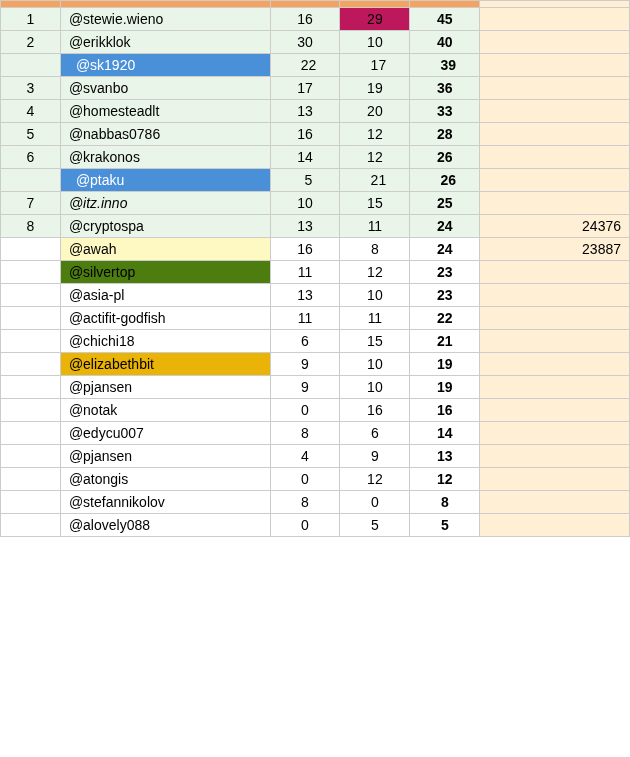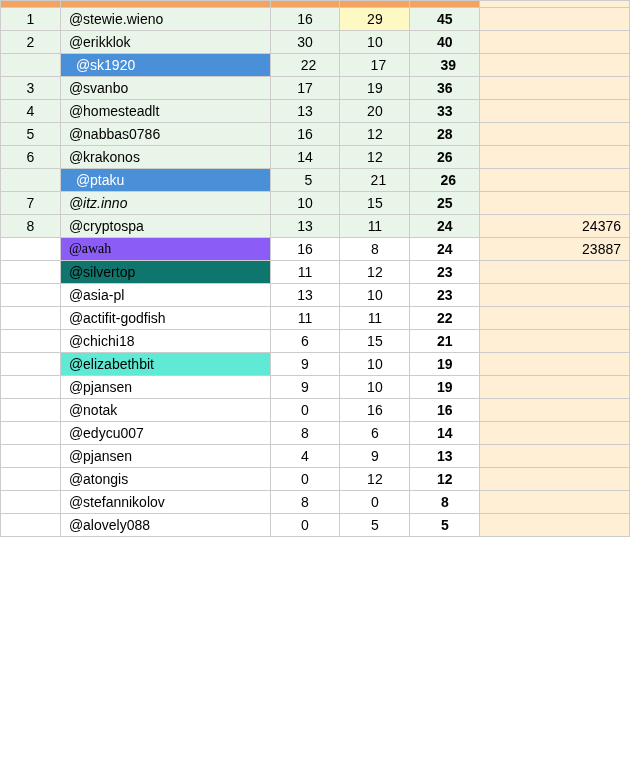--- a/index.html
+++ b/index.html
@@ -67,21 +67,21 @@
       <th style="width:70px; text-align:center;"></th>
       <th style="width:70px; text-align:center;"></th>
       <th style="width:150px; background-color:#ffefd5; border:1px solid #ccc;"></th>
     </tr>
   </thead>
   <tbody id="table-body">
   <tr class="ranked">
         <td class="pos-col" style="background-color: rgb(232, 245, 232);">1</td>
         <td class="player-col" style="background-color: rgb(232, 245, 232);">@stewie.wieno</td>
         <td class="num-col" style="background-color: rgb(232, 245, 232);">16</td>
-        <td class="num-col" style="background-color: #fef9c3;">29</td>
+        <td class="num-col" style="background-color: #be185d;">29</td>
         <td class="sum-col" style="background-color: rgb(232, 245, 232);">45</td>
         <td style="background-color: rgb(255, 239, 213); text-align: right; border: 1px solid rgb(204, 204, 204); padding: 3px 8px;"></td>
       </tr>
       <tr class="ranked">
         <td class="pos-col" style="background-color: rgb(232, 245, 232);">2</td>
         <td class="player-col" style="background-color: rgb(232, 245, 232);">@erikklok</td>
         <td class="num-col" style="background-color: rgb(232, 245, 232);">30</td>
         <td class="num-col" style="background-color: rgb(232, 245, 232);">10</td>
         <td class="sum-col" style="background-color: rgb(232, 245, 232);">40</td>
         <td style="background-color: rgb(255, 239, 213); text-align: right; border: 1px solid rgb(204, 204, 204); padding: 3px 8px;"></td>
@@ -145,29 +145,29 @@
       <tr class="ranked">
         <td class="pos-col" style="background-color: rgb(232, 245, 232);">8</td>
         <td class="player-col" style="background-color: rgb(232, 245, 232);">@cryptospa</td>
         <td class="num-col" style="background-color: rgb(232, 245, 232);">13</td>
         <td class="num-col" style="background-color: rgb(232, 245, 232);">11</td>
         <td class="sum-col" style="background-color: rgb(232, 245, 232);">24</td>
         <td style="background-color: rgb(255, 239, 213); text-align: right; border: 1px solid rgb(204, 204, 204); padding: 3px 8px;">24376</td>
       </tr>
       <tr class="unranked">
         <td class="pos-col" style="background-color: rgb(255, 255, 255);"></td>
-        <td class="player-col" style="background-color: #8b5cf6; font-family: Liberation Serif, serif;">@awah</td>
+        <td class="player-col" style="background-color: #fef9c3;">@awah</td>
         <td class="num-col" style="background-color: rgb(255, 255, 255);">16</td>
         <td class="num-col" style="background-color: rgb(255, 255, 255);">8</td>
         <td class="sum-col" style="background-color: rgb(255, 255, 255);">24</td>
         <td style="background-color: rgb(255, 239, 213); text-align: right; border: 1px solid rgb(204, 204, 204); padding: 3px 8px;">23887</td>
       </tr>
       <tr class="unranked">
         <td class="pos-col" style="background-color: rgb(255, 255, 255);"></td>
-        <td class="player-col" style="background-color: #0f766e;">@silvertop</td>
+        <td class="player-col" style="background-color: #4d7c0f;">@silvertop</td>
         <td class="num-col" style="background-color: rgb(255, 255, 255);">11</td>
         <td class="num-col" style="background-color: rgb(255, 255, 255);">12</td>
         <td class="sum-col" style="background-color: rgb(255, 255, 255);">23</td>
         <td style="background-color: rgb(255, 239, 213); text-align: right; border: 1px solid rgb(204, 204, 204); padding: 3px 8px;"></td>
       </tr>
       <tr class="unranked">
         <td class="pos-col" style="background-color: rgb(255, 255, 255);"></td>
         <td class="player-col" style="background-color: rgb(255, 255, 255);">@asia-pl</td>
         <td class="num-col" style="background-color: rgb(255, 255, 255);">13</td>
         <td class="num-col" style="background-color: rgb(255, 255, 255);">10</td>
@@ -185,21 +185,21 @@
       <tr class="unranked">
         <td class="pos-col" style="background-color: rgb(255, 255, 255);"></td>
         <td class="player-col" style="background-color: rgb(255, 255, 255);">@chichi18</td>
         <td class="num-col" style="background-color: rgb(255, 255, 255);">6</td>
         <td class="num-col" style="background-color: rgb(255, 255, 255);">15</td>
         <td class="sum-col" style="background-color: rgb(255, 255, 255);">21</td>
         <td style="background-color: rgb(255, 239, 213); text-align: right; border: 1px solid rgb(204, 204, 204); padding: 3px 8px;"></td>
       </tr>
       <tr class="unranked">
         <td class="pos-col" style="background-color: rgb(255, 255, 255);"></td>
-        <td class="player-col" style="background-color: #5eead4;">@elizabethbit</td>
+        <td class="player-col" style="background-color: #eab308;">@elizabethbit</td>
         <td class="num-col" style="background-color: rgb(255, 255, 255);">9</td>
         <td class="num-col" style="background-color: rgb(255, 255, 255);">10</td>
         <td class="sum-col" style="background-color: rgb(255, 255, 255);">19</td>
         <td style="background-color: rgb(255, 239, 213); text-align: right; border: 1px solid rgb(204, 204, 204); padding: 3px 8px;"></td>
       </tr>
       <tr class="unranked">
         <td class="pos-col" style="background-color: rgb(255, 255, 255);"></td>
         <td class="player-col" style="background-color: rgb(255, 255, 255);">@pjansen</td>
         <td class="num-col" style="background-color: rgb(255, 255, 255);">9</td>
         <td class="num-col" style="background-color: rgb(255, 255, 255);">10</td>

